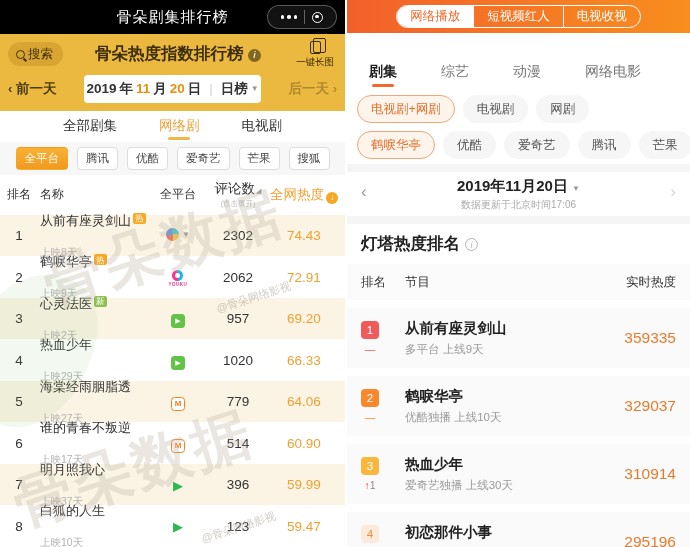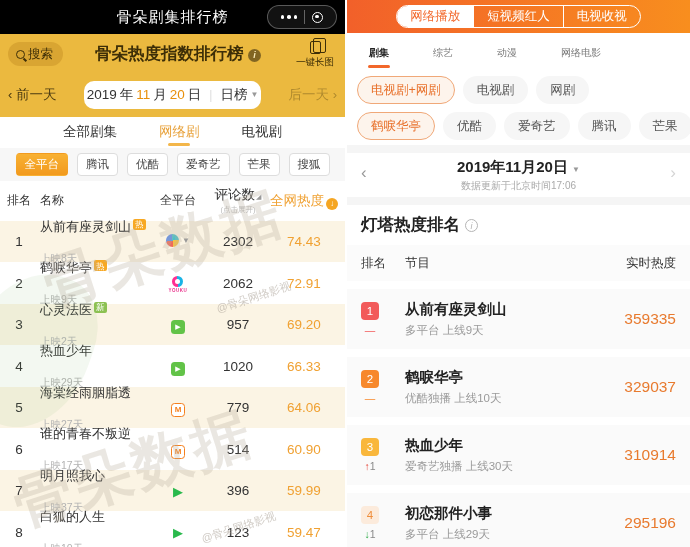--- a/index.html
+++ b/index.html
@@ -22,25 +22,25 @@
   .gd-header { background:#EBB93F; padding:7px 8px 8px; }
   .gdh-top { display:flex; align-items:center; }
   .search-pill { background:#D9A532; border-radius:13px; height:24px; display:flex; align-items:center; padding:0 10px 0 8px; color:#3D2E07; font-size:12.5px; }
   .mag { width:9px; height:9px; border:1.6px solid #3D2E07; border-radius:50%; position:relative; margin-right:3px; }
   .mag::after { content:""; position:absolute; width:1.6px; height:4px; background:#3D2E07; left:7px; top:7px; transform:rotate(-45deg); }
   .gdh-title { flex:1; text-align:center; font-size:16.5px; font-weight:bold; color:#3D2E07; white-space:nowrap; }
   .info-dot { display:inline-block; width:13px; height:13px; border-radius:50%; background:rgba(0,0,0,.45); color:#F6E7B5; font-size:9px; line-height:13px; text-align:center; font-style:italic; font-weight:bold; vertical-align:1px; }
   .longimg { width:44px; text-align:center; color:#3D2E07; font-size:9.5px; line-height:1.1; }
   .copy-ic { display:inline-block; width:11px; height:13px; border:1.5px solid #3D2E07; border-radius:2px; position:relative; background:#EBB93F; margin-bottom:1px; }
   .copy-ic::before { content:""; position:absolute; left:2px; top:-4px; width:11px; height:13px; border:1.5px solid #3D2E07; border-radius:2px; }
-  .gdh-date { display:flex; align-items:center; margin-top:13px; }
+  .gdh-date { display:flex; align-items:center; margin-top:7px;font-weight:bold; }
   .daynav { font-size:13.5px; color:#4A3A10; width:70px; }
   .daynav.next { text-align:right; color:rgba(74,58,16,.38); }
   .chev { font-size:13px; }
-  .date-pill { flex:1; margin:0 6px; background:#fff; border-radius:10px; height:28px; display:flex; align-items:center; justify-content:center; font-size:13.5px; color:#333; gap:3px; }
+  .date-pill { flex:1; margin:0 6px; background:#fff; border-radius:4px; height:28px; display:flex; align-items:center; justify-content:center; font-size:13.5px; color:#333; gap:3px; }
   .d-orange { color:#E8900C; }
   .d-sep { color:#ddd; margin:0 5px; font-size:12px; }
   .d-caret { color:#999; font-size:8px; }
 
   .tabs-row { background:#fff; height:31px; display:flex; justify-content:center; gap:42px; align-items:center; font-size:13.5px; color:#333; }
   .ltab { position:relative; height:100%; display:flex; align-items:center; }
   .ltab.active { color:#E8A23B; }
   .ltab.active::after { content:""; position:absolute; bottom:2px; left:50%; transform:translateX(-50%); width:22px; height:3px; border-radius:2px; background:#F3B64A; }
 
   .chips-row { background:#F7F7F7; height:33px; display:flex; align-items:center; justify-content:center; gap:9px; }
@@ -86,21 +86,21 @@
   .wm-leaf { position:absolute; width:120px; height:160px; background:rgba(140,190,120,.10); border-radius:60% 40% 55% 45%; transform:rotate(20deg); pointer-events:none; z-index:4; }
 
   
   .p-right { background:#fff; border-left:2px solid #fff; }
   .orange-bar { height:33px; background:linear-gradient(90deg,#F2602A,#F88E1E); display:flex; align-items:center; justify-content:center; }
   .seg { display:flex; border:1px solid #fff; border-radius:14px; overflow:hidden; height:23px; }
   .seg-item { padding:0 13px; display:flex; align-items:center; color:#fff; font-size:12.5px; border-right:1px solid #fff; }
   .seg-item:last-child { border-right:none; }
   .seg-item.active { background:#fff; color:#F2672A; }
 
-  .nav-tabs { height:40px; display:flex; align-items:center; padding-left:22px; gap:44px; font-size:10px; color:#777; }
+  .nav-tabs { height:40px; display:flex; align-items:center; padding-left:22px; gap:44px; font-size:14px; color:#777;margin-top:19px; }
   .ntab { position:relative; height:100%; display:flex; align-items:center; }
   .ntab.active { color:#222; font-weight:bold; }
   .ntab.active::after { content:""; position:absolute; bottom:5px; left:50%; transform:translateX(-50%); width:22px; height:3px; border-radius:2px; background:#F2672A; }
 
   .rchips { display:flex; gap:8px; padding:3px 0 5px 10px; align-items:flex-end; overflow:hidden; }
   .rchip { background:#F6F6F6; border:1px solid transparent; border-radius:15px; padding:4.5px 13px; font-size:12.5px; color:#555; white-space:nowrap; }
   .rchip.active { background:#FDF4EC; border-color:#F0A878; color:#E8702A; }
 
   .gray-band { height:8px; background:#F5F5F5; }
 

